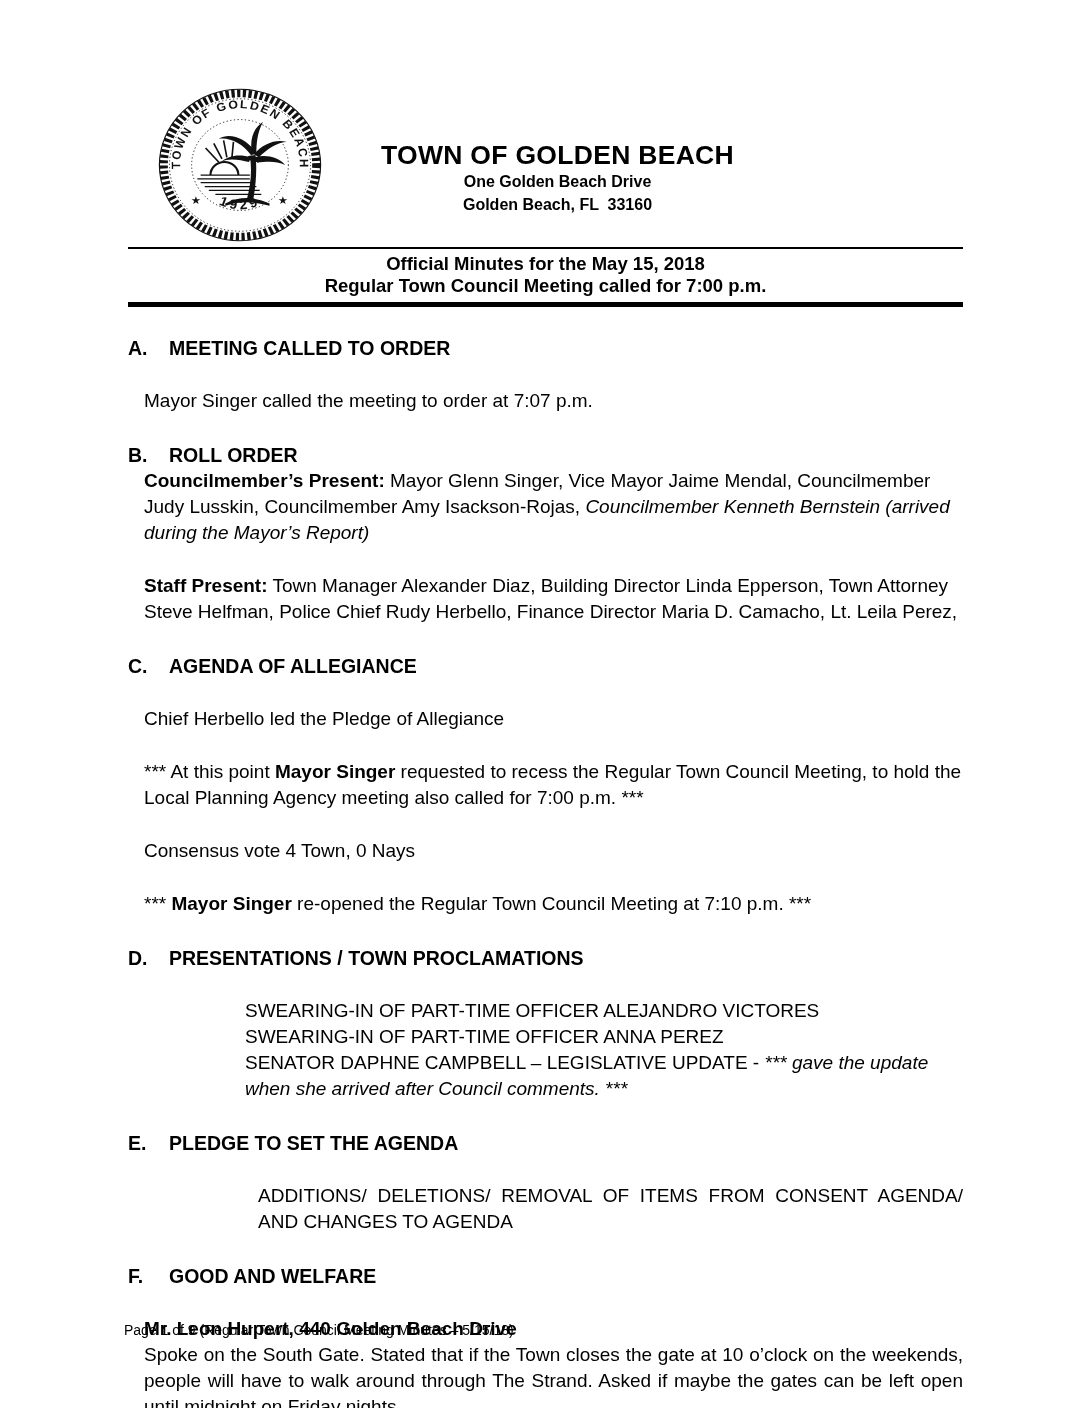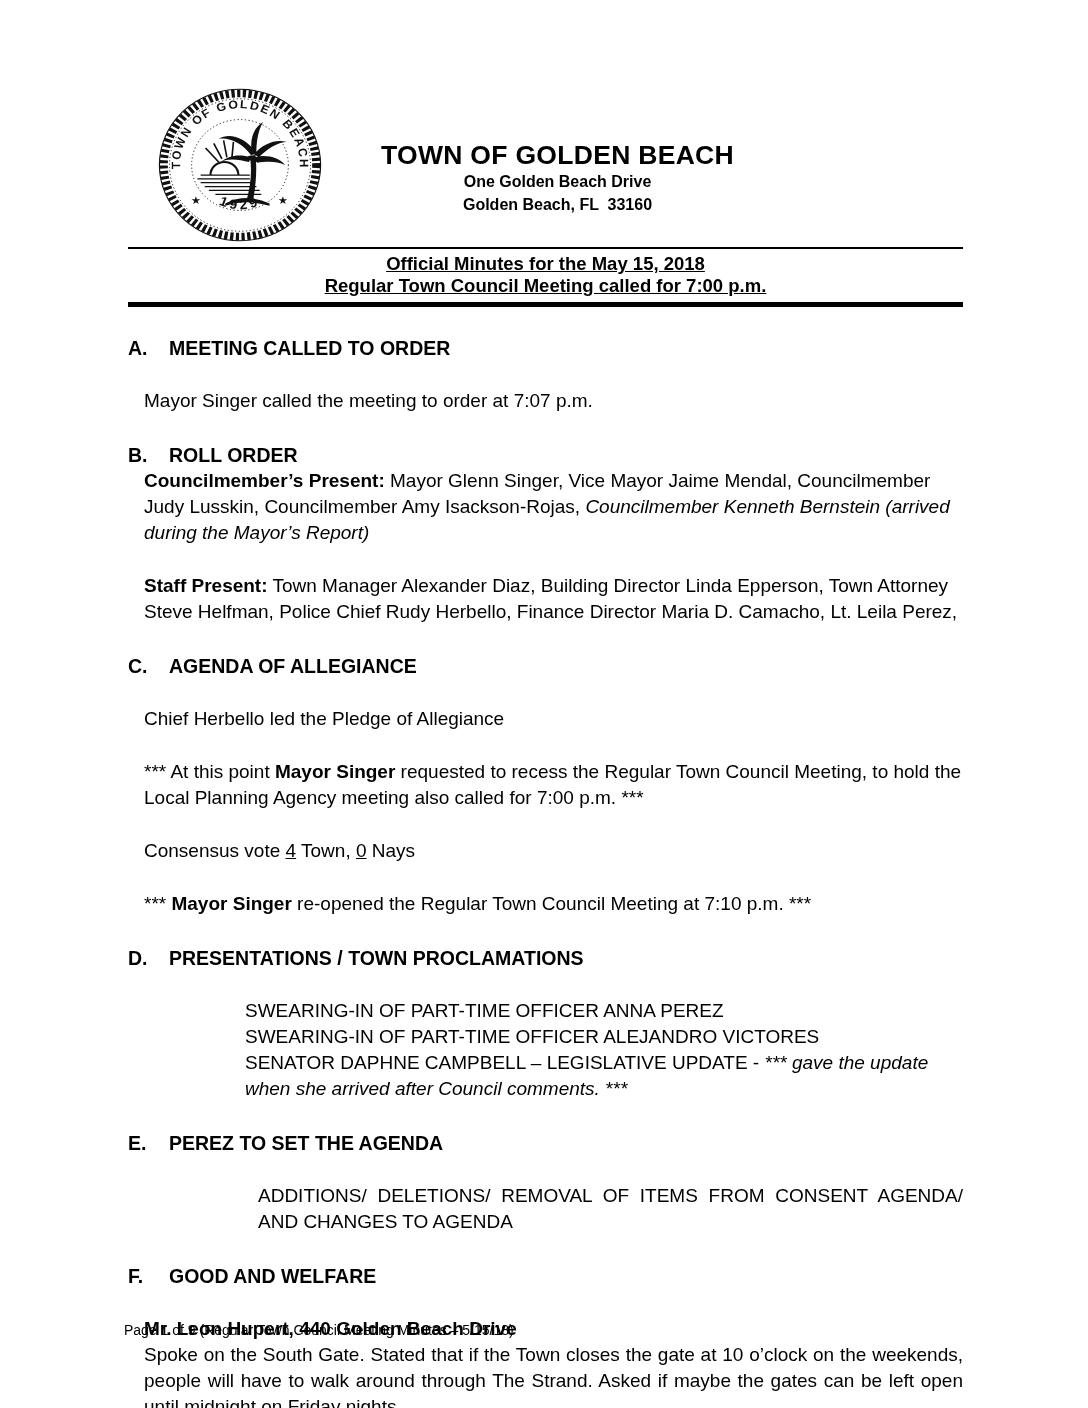--- a/index.html
+++ b/index.html
@@ -17,21 +17,21 @@
   .hdr-title { font-size:26.5px; font-weight:bold; letter-spacing:0.3px; line-height:30px; }
   .hdr-addr  { font-size:16px; font-weight:bold; line-height:23px; white-space:pre; }
   
   .title-block {
     margin-top:7px;
     border-top:2px solid #000;
     border-bottom:5px solid #000;
     text-align:center; font-weight:bold; font-size:18.5px; line-height:22px;
     padding:4px 0 5px;
   }
-  .u { text-decoration:underline; }
+  .u { }
   
   main { display:block; font-size:19px; line-height:26px; }
   h2.sec { display:flex; font-size:19.5px; line-height:26px; font-weight:bold; margin:28px 0 0 0; }
   .sec-letter { flex:0 0 41px; }
   p { margin:27px 0 0 16px; }
   p.attached { margin-top:0; }
   .just { text-align:justify; }
   .ind-d { margin:27px 0 0 117px; }
   .ind-e { margin-left:130px; text-align:justify; }
   .speaker { font-weight:bold; }
@@ -117,28 +117,28 @@
     <p>Chief Herbello led the Pledge of Allegiance</p>
     <p><span>*** At this point </span><b>Mayor Singer</b><span> requested to recess the Regular Town Council Meeting, to hold the Local Planning Agency meeting also called for 7:00 p.m. ***</span></p>
     <p><span>Consensus vote </span><span class="u">4</span><span> Town, </span><span class="u">0</span><span> Nays</span></p>
     <p><span>*** </span><b>Mayor Singer</b><span> re-opened the Regular Town Council Meeting at 7:10 p.m. ***</span></p>
 
     <h2 class="sec">
         <span class="sec-letter">D.</span>
         <span>PRESENTATIONS / TOWN PROCLAMATIONS</span>
       </h2>
     <div class="ind-d">
+      <div>SWEARING-IN OF PART-TIME OFFICER ALEJANDRO VICTORES</div>
       <div>SWEARING-IN OF PART-TIME OFFICER ANNA PEREZ</div>
-      <div>SWEARING-IN OF PART-TIME OFFICER ALEJANDRO VICTORES</div>
       <div><span>SENATOR DAPHNE CAMPBELL – LEGISLATIVE UPDATE - </span><i>*** gave the update when she arrived after Council comments. ***</i></div>
     </div>
 
     <h2 class="sec">
         <span class="sec-letter">E.</span>
-        <span>PEREZ TO SET THE AGENDA</span>
+        <span>PLEDGE TO SET THE AGENDA</span>
       </h2>
     <p class="ind-e">ADDITIONS/ DELETIONS/ REMOVAL OF ITEMS FROM CONSENT AGENDA/ AND CHANGES TO AGENDA</p>
 
     <h2 class="sec">
         <span class="sec-letter">F.</span>
         <span>GOOD AND WELFARE</span>
       </h2>
     <p class="speaker">Mr. Leon Hupert, 440 Golden Beach Drive</p>
     <p class="just attached">Spoke on the South Gate. Stated that if the Town closes the gate at 10 o’clock on the weekends, people will have to walk around through The Strand. Asked if maybe the gates can be left open until midnight on Friday nights.</p>
 

